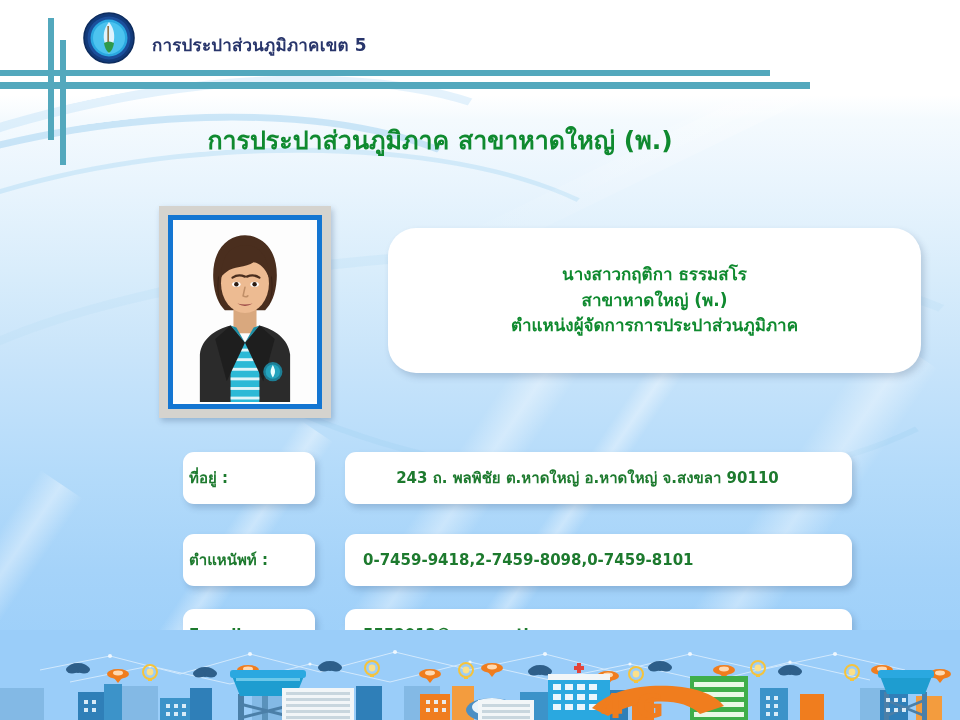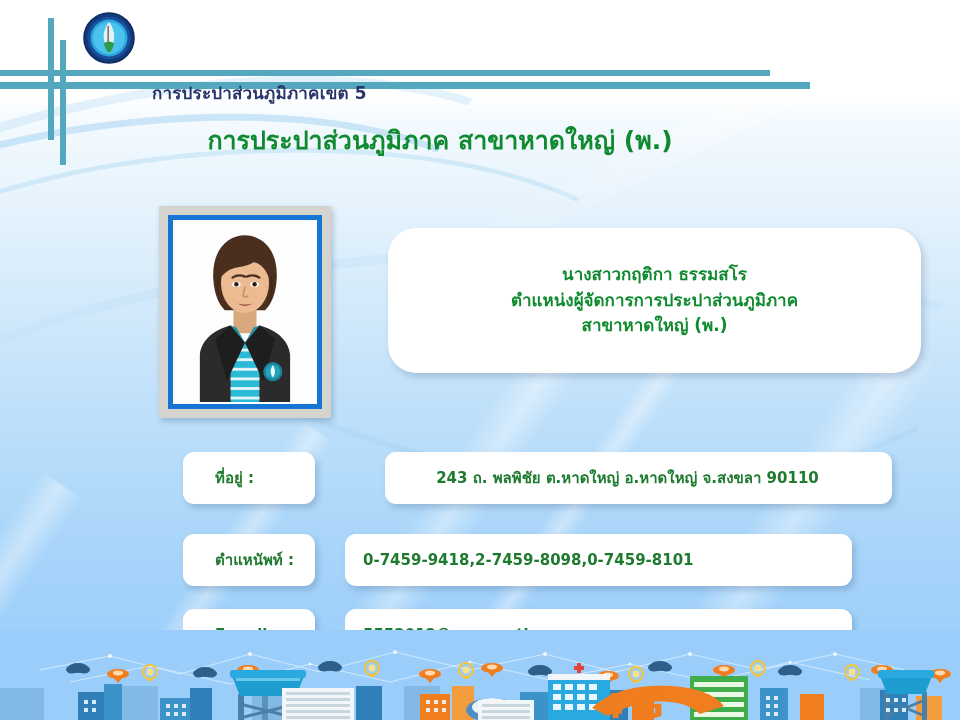--- a/index.html
+++ b/index.html
@@ -57,21 +57,21 @@
   .hline-top    { left:0px; top:70px;  width:770px; height:6px; }
   .hline-bottom { left:0px; top:82px;  width:810px; height:7px; }
   .vline-left   { left:48px; top:18px; width:6px;  height:122px; }
   .vline-right  { left:60px; top:40px; width:6px;  height:125px; }
 
   #logo { position:absolute; left:83px; top:12px; width:52px; height:52px; }
 
   #header-title {
     position:absolute; left:152px; top:31px;
     font-size:17px; font-weight:700; color:#28356b;
-    letter-spacing:.2px; white-space:nowrap;margin-top:48px;
+    letter-spacing:.2px; white-space:nowrap;
   }
 
   
   #slide-title {
     position:absolute; left:0; top:120px; width:880px;
     text-align:center; font-size:25px; font-weight:700;
     color:#0f8a2f; white-space:nowrap;
   }
 
   
@@ -99,32 +99,32 @@
   
   .row { position:absolute; left:183px; height:52px; }
   .row-address { top:452px; }
   .row-phone   { top:534px; }
   .row-email   { top:609px; }
 
   .lbl-box {
     position:absolute; left:0; top:0; width:132px; height:52px;
     background:#ffffff; border-radius:11px;
     box-shadow:3px 4px 6px rgba(40,70,110,.22);
-    display:flex; align-items:center; padding-left:32px;
+    display:flex; align-items:center; padding-left:6px;
   }
   .lbl-box span { color:#1d7a2e; font-size:15px; font-weight:700; white-space:nowrap; }
 
   .val-box {
     position:absolute; left:162px; top:0; width:507px; height:52px;
     background:#ffffff; border-radius:11px;
     box-shadow:3px 4px 6px rgba(40,70,110,.22);
     display:flex; align-items:center; padding:0 18px;
   }
   .val-box span { color:#1d7a2e; font-size:15px; font-weight:700; white-space:nowrap; }
-  .val-center { justify-content:center;margin-left:40px; }
+  .val-center { justify-content:center; }
   .val-center span { padding-right:22px; }
 
   
   #cityscape { position:absolute; left:0; bottom:0; width:960px; height:90px; }
 </style>
 </head>
 <body>
 
 <div id="slide">
 
@@ -207,22 +207,22 @@
 
         <circle cx="104" cy="158" r="10" fill="#1d7f96"></circle>
         <circle cx="104" cy="158" r="7.5" fill="#24a3bd"></circle>
         <path d="M104 151 q-3 5 -2 9 q1 3 2 4 q1 -1 2 -4 q1 -4 -2 -9 Z" fill="#eaffff"></path>
       </svg>
     </div>
   </div>
 
   <div id="name-card">
     <div>นางสาวกฤติกา  ธรรมสโร</div>
+    <div>สาขาหาดใหญ่ (พ.)</div>
     <div>ตำแหน่งผู้จัดการการประปาส่วนภูมิภาค</div>
-    <div>สาขาหาดใหญ่ (พ.)</div>
   </div>
 
   <div class="row row-address">
     <div class="lbl-box">
       <span>ที่อยู่ :</span>
     </div>
     <div class="val-box val-center">
       <span>243 ถ. พลพิชัย ต.หาดใหญ่ อ.หาดใหญ่ จ.สงขลา 90110</span>
     </div>
   </div>

